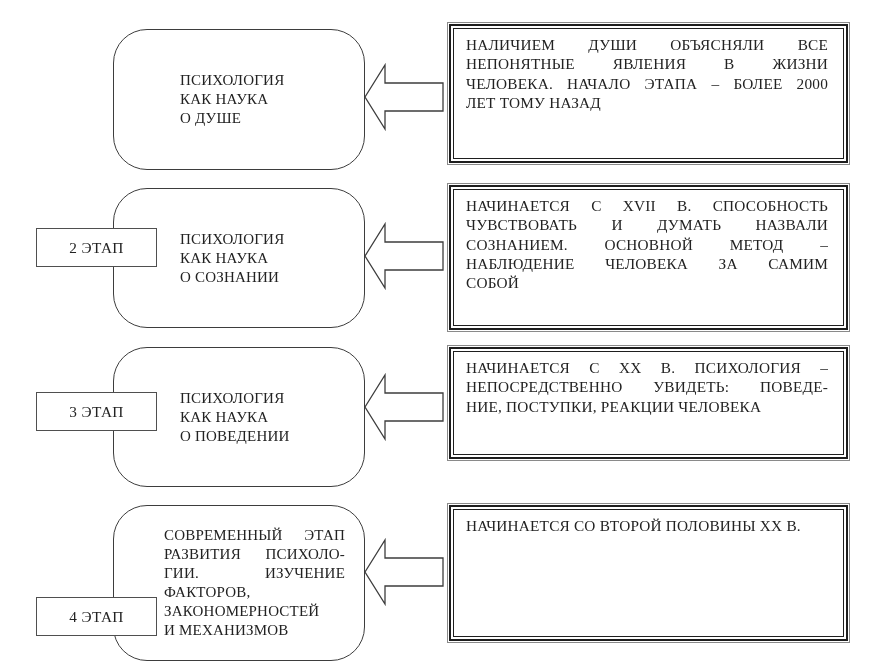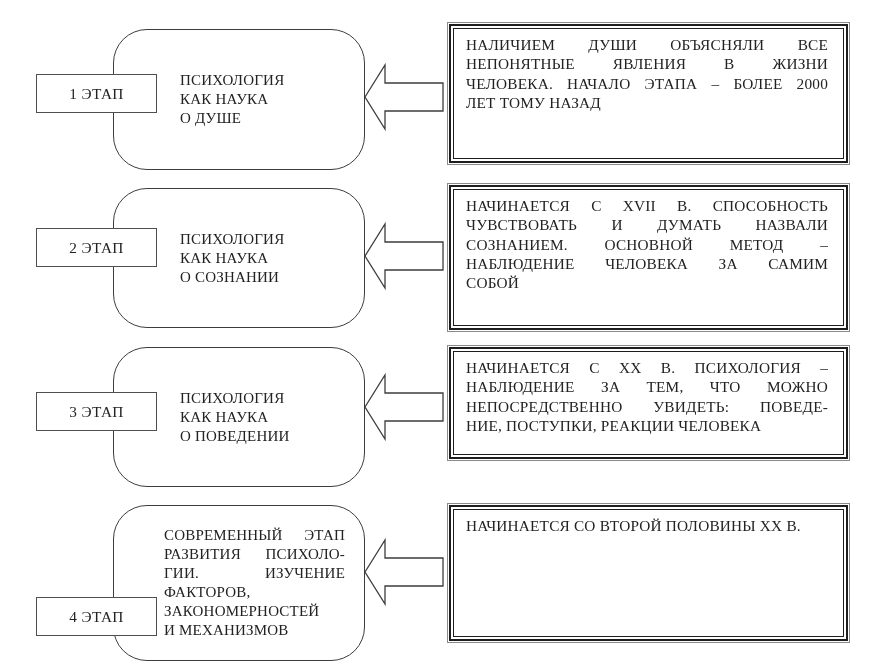--- a/index.html
+++ b/index.html
@@ -61,23 +61,20 @@
 
 <div class="canvas">
 
   <div class="concept r0">
     <div class="concept-text c0">
         <div class="ln">ПСИХОЛОГИЯ</div>
         <div class="ln">КАК НАУКА</div>
         <div class="ln">О ДУШЕ</div>
       </div>
   </div>
-  <div class="stage r0">
-    <span>1 ЭТАП</span>
-  </div>
   <svg class="arrow r0" viewBox="0 0 80 68">
     <polygon points="1,34 21,2 21,20 79,20 79,48 21,48 21,66" fill="#ffffff" stroke="#3d3d3d" stroke-width="1.3" stroke-linejoin="miter"></polygon>
   </svg>
   <div class="desc r0">
     <div class="desc-mid">
       <div class="desc-inner">
           <div class="ln j">НАЛИЧИЕМ ДУШИ ОБЪЯСНЯЛИ ВСЕ</div>
           <div class="ln j">НЕПОНЯТНЫЕ ЯВЛЕНИЯ В ЖИЗНИ</div>
           <div class="ln j">ЧЕЛОВЕКА. НАЧАЛО ЭТАПА – БОЛЕЕ 2000</div>
           <div class="ln">ЛЕТ ТОМУ НАЗАД</div>
@@ -120,21 +117,20 @@
   <div class="stage r2">
     <span>3 ЭТАП</span>
   </div>
   <svg class="arrow r2" viewBox="0 0 80 68">
     <polygon points="1,34 21,2 21,20 79,20 79,48 21,48 21,66" fill="#ffffff" stroke="#3d3d3d" stroke-width="1.3" stroke-linejoin="miter"></polygon>
   </svg>
   <div class="desc r2">
     <div class="desc-mid">
       <div class="desc-inner">
           <div class="ln j">НАЧИНАЕТСЯ С XX В. ПСИХОЛОГИЯ –</div>
-          <div class="ln j">НАБЛЮДЕНИЕ ЗА ТЕМ, ЧТО МОЖНО</div>
           <div class="ln j">НЕПОСРЕДСТВЕННО УВИДЕТЬ: ПОВЕДЕ-</div>
           <div class="ln">НИЕ, ПОСТУПКИ, РЕАКЦИИ ЧЕЛОВЕКА</div>
         </div>
     </div>
   </div>
 
   <div class="concept r3">
     <div class="concept-text c3">
         <div class="ln j">СОВРЕМЕННЫЙ ЭТАП</div>
         <div class="ln j">РАЗВИТИЯ ПСИХОЛО-</div>

